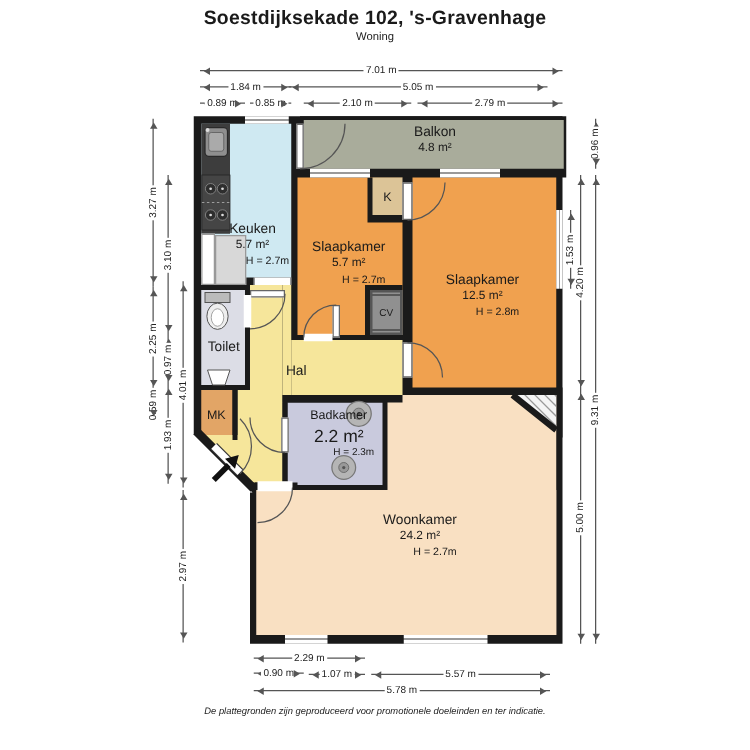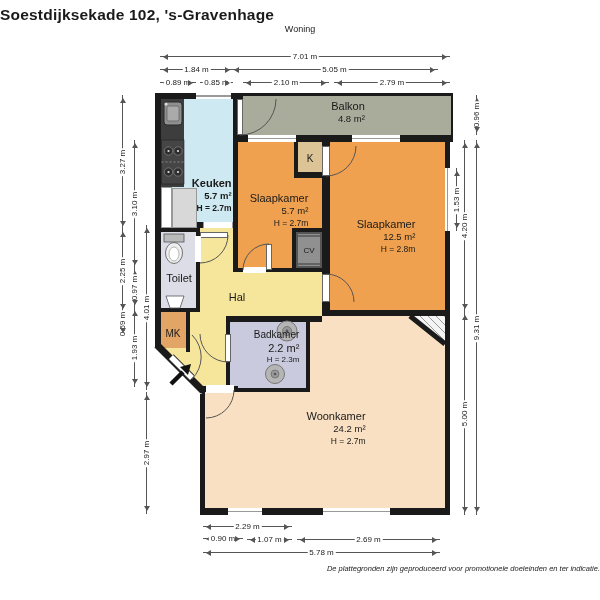--- a/index.html
+++ b/index.html
@@ -1,44 +1,44 @@
 <!DOCTYPE html>
 <html><head>
 <meta charset="utf-8">
 <style>
   html,body{margin:0;padding:0;background:#fff;}
   #stage{position:relative;width:600px;height:600px;background:#fff;overflow:hidden;
          font-family:"Liberation Sans",sans-serif;color:#1a1a1a;}
-  #title{position:absolute;top:6px;left:0;width:600px;
+  #title{position:absolute;top:6px;left:0;width:600px;text-align:center;
          font-size:15.5px;font-weight:bold;letter-spacing:.2px;}
   #subtitle{position:absolute;top:24px;left:0;width:600px;text-align:center;font-size:9px;color:#222;}
   .wall{position:absolute;background:#1a1a1a;box-sizing:border-box;}
   .fill{position:absolute;box-sizing:border-box;}
   .win{position:absolute;background:linear-gradient(to bottom,#fff 0 38%,#9a9a9a 38% 62%,#fff 62% 100%);}
   .win.v{background:linear-gradient(to right,#fff 0 38%,#9a9a9a 38% 62%,#fff 62% 100%);}
   .leaf{position:absolute;background:#fff;border:1px solid #666;box-sizing:border-box;}
   .open{position:absolute;background:#fff;}
   .pass{position:absolute;background:#fff;border-left:1px solid #999;border-right:1px solid #999;box-sizing:border-box;}
-  .roomlabel{position:absolute;transform:translate(-50%,-50%);text-align:right;line-height:1.3;white-space:nowrap;}
+  .roomlabel{position:absolute;transform:translate(-50%,-50%);text-align:center;line-height:1.3;white-space:nowrap;}
   .rl-name{display:block;font-size:11px;}
   .rl-area{display:block;font-size:9.5px;}
   .rl-h{display:block;font-size:8.5px;margin-left:24px;}
-  .rl-sm .rl-name{font-size:10px;} .rl-sm .rl-area{font-size:11px;} .rl-sm .rl-h{font-size:8px;}
+  .rl-sm .rl-name{font-size:10px;} .rl-sm .rl-area{font-size:14px;} .rl-sm .rl-h{font-size:8px;}
   .tag{position:absolute;transform:translate(-50%,-50%);font-size:10px;}
   .dim{position:absolute;box-sizing:border-box;}
   .dim-h{border-top:1px solid #555;height:0;}
   .dim-v{border-left:1px solid #555;width:0;}
   .dim span{position:absolute;background:#fff;padding:0 2px;font-size:8px;color:#222;white-space:nowrap;line-height:1.1;}
   .dim-h span{left:50%;top:0;transform:translate(-50%,-50%);}
   .dim-v span{left:0;top:50%;transform:translate(-50%,-50%) rotate(-90deg);}
   .dim-h:before{content:'';position:absolute;left:0;top:-3.5px;border:3px solid transparent;border-right:5px solid #555;}
   .dim-h:after{content:'';position:absolute;right:0;top:-3.5px;border:3px solid transparent;border-left:5px solid #555;}
   .dim-v:before{content:'';position:absolute;top:0;left:-3.5px;border:3px solid transparent;border-bottom:5px solid #555;}
   .dim-v:after{content:'';position:absolute;bottom:0;left:-3.5px;border:3px solid transparent;border-top:5px solid #555;}
-  #footer{position:absolute;top:563px;left:0;width:600px;text-align:right;
+  #footer{position:absolute;top:563px;left:0;width:600px;text-align:center;
           font-size:7.5px;font-style:italic;color:#222;line-height:1.5;}
   svg{position:absolute;left:0;top:0;}
 </style>
 </head>
 <body>
 
 <div id="stage">
 
   <div id="title">Soestdijksekade 102, 's-Gravenhage</div>
   <div id="subtitle">Woning</div>
@@ -167,21 +167,21 @@
     <g>
       <line x1="171" y1="384" x2="183" y2="372" stroke="#111" stroke-width="4.5"></line>
       <polygon points="191,364 188,375 180,367" fill="#111"></polygon>
     </g>
   </svg>
 
   <div class="roomlabel" style="left:348px;top:112px;">
     <span class="rl-name">Balkon</span>
     <span class="rl-area">4.8 m²</span>
   </div>
-  <div class="roomlabel" style="left:202px;top:195px;font-weight:bold;">
+  <div class="roomlabel" style="left:202px;top:195px;">
     <span class="rl-name">Keuken</span>
     <span class="rl-area">5.7 m²</span>
     <span class="rl-h">H = 2.7m</span>
   </div>
   <div class="roomlabel" style="left:279px;top:210px;">
     <span class="rl-name">Slaapkamer</span>
     <span class="rl-area">5.7 m²</span>
     <span class="rl-h">H = 2.7m</span>
   </div>
   <div class="roomlabel" style="left:386px;top:236px;">
@@ -275,21 +275,21 @@
   <div class="dim dim-h" style="left:203px;top:526px;width:89px;text-align:center;">
       <span>2.29 m</span>
     </div>
   <div class="dim dim-h" style="left:203px;top:538px;width:40px;">
       <span>0.90 m</span>
     </div>
   <div class="dim dim-h" style="left:247px;top:539px;width:45px;">
       <span>1.07 m</span>
     </div>
   <div class="dim dim-h" style="left:297px;top:539px;width:143px;">
-      <span>2.69 m</span>
+      <span>5.57 m</span>
     </div>
   <div class="dim dim-h" style="left:203px;top:552px;width:237px;">
       <span>5.78 m</span>
     </div>
 
   <div id="footer">
     <div>De plattegronden zijn geproduceerd voor promotionele doeleinden en ter indicatie.</div>
   </div>
 </div>
 

